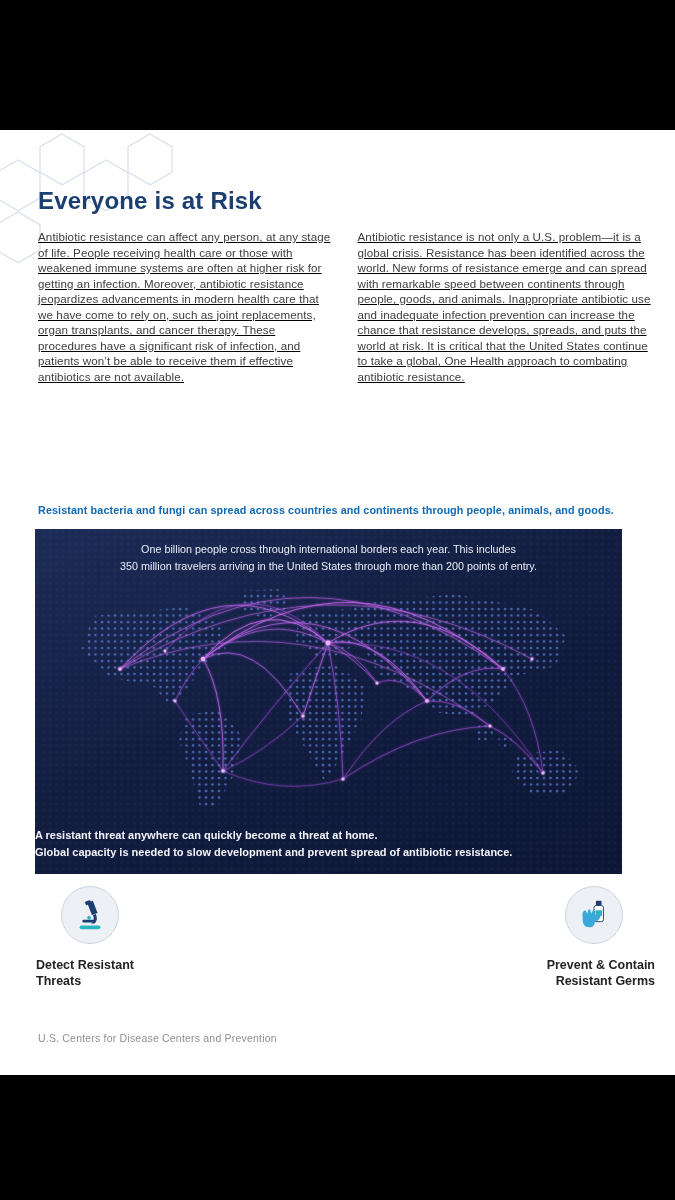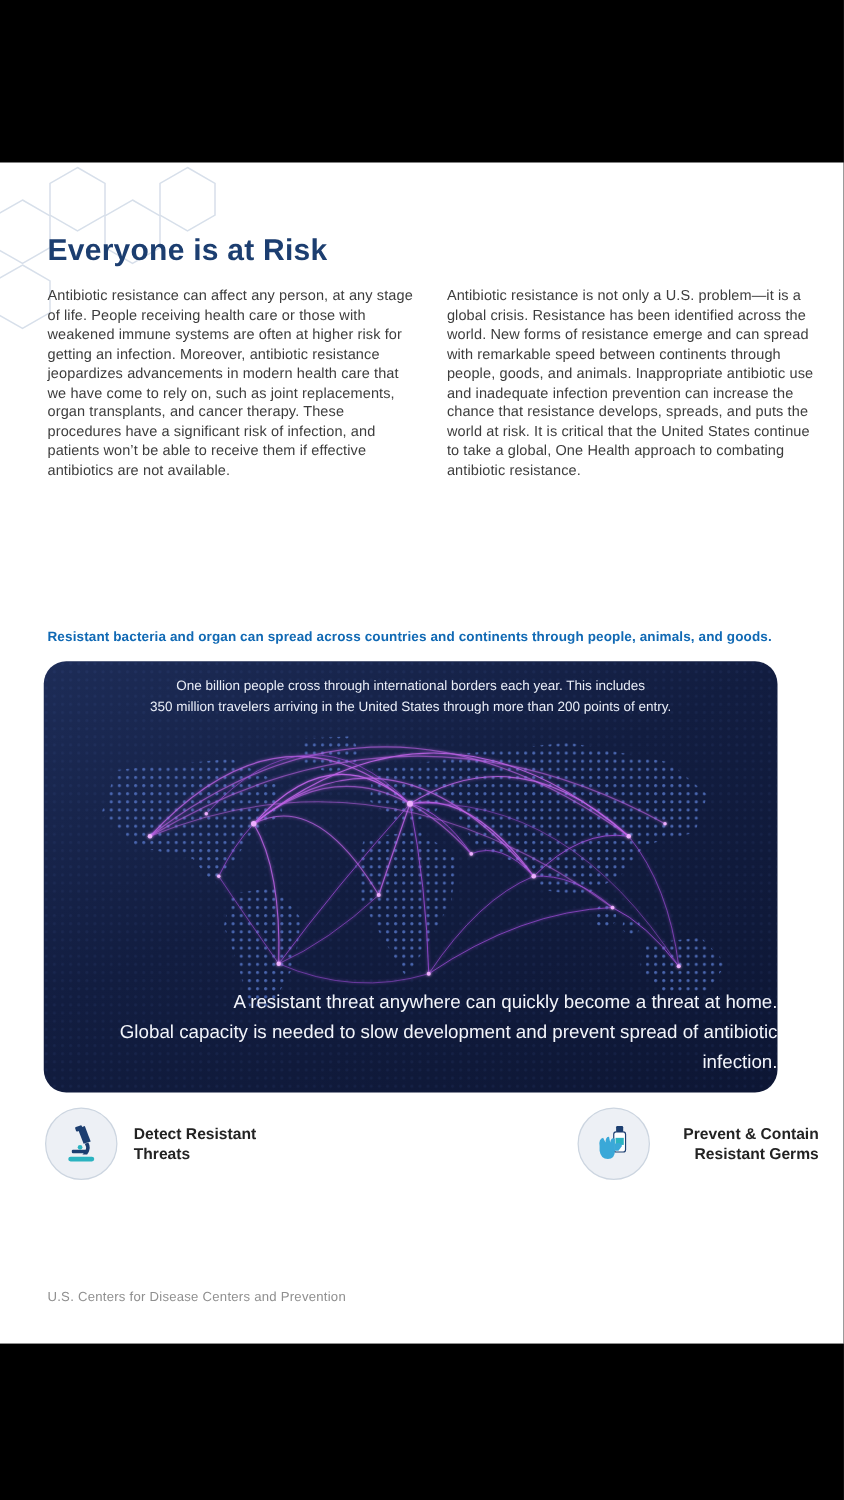--- a/index.html
+++ b/index.html
@@ -12,50 +12,49 @@
   .letterbox-top{position:absolute;top:0;left:0;width:675px;height:130px;background:#000;}
   .letterbox-bottom{position:absolute;bottom:0;left:0;width:675px;height:125px;background:#000;}
   .page{position:absolute;top:130px;left:0;width:675px;height:945px;background:#ffffff;overflow:hidden;padding-left:18px;}
 
   .hexes{position:absolute;top:2px;left:-18px;width:260px;height:150px;}
 
   .h1{
     position:absolute;top:57px;left:38px;
     font-size:24px;font-weight:bold;color:#1c3e70;letter-spacing:.2px;
   }
-  .cols{position:absolute;top:99px;left:38px;right:42px;display:flex;gap:26px;}
+  .cols{position:absolute;top:99px;left:38px;right:42px;display:flex;gap:26px;text-decoration:underline;}
   .col{flex:1;font-size:11.6px;line-height:1.34;color:#3d3d3d;letter-spacing:.1px;}
 
   .h2{
     position:absolute;top:343px;left:38px;right:38px;
     font-size:22px;font-weight:bold;color:#1c3e70;letter-spacing:.1px;
   }
   .sub{
     position:absolute;top:374px;left:38px;right:38px;
     font-size:10.8px;font-weight:bold;color:#1069b4;letter-spacing:.1px;
   }
 
   .panel{
     position:absolute;top:399px;left:35px;width:587px;height:345px;
     background:linear-gradient(155deg,#1d2c57 0%,#121d40 45%,#0d1634 100%);
     overflow:hidden;
-    border-radius:18px;
   }
   .mapsvg{position:absolute;top:0;left:0;width:587px;height:345px;}
   .panel-top{
     position:absolute;top:12px;left:0;right:0;z-index:2;
     text-align:center;color:#e9edf7;font-size:10.8px;line-height:1.55;
   }
   .panel-bottom{
     position:absolute;bottom:12px;left:0;right:0;z-index:2;
-    text-align:right;color:#f3f5fb;font-size:15px;font-weight:normal;line-height:1.6;
+    text-align:left;color:#f3f5fb;font-size:11px;font-weight:bold;line-height:1.6;
   }
 
   .actions{position:absolute;top:756px;left:36px;right:38px;display:flex;justify-content:space-between;}
-  .action{display:flex;align-items:center;gap:13px;}
+  .action{display:flex;align-items:center;gap:13px;flex-direction:column;}
   .circle{
     width:56px;height:56px;border-radius:50%;
     background:#edf0f5;border:1px solid #ccd5e0;
     display:flex;align-items:center;justify-content:center;flex:0 0 auto;
   }
   .label{font-size:12.5px;font-weight:bold;color:#232323;line-height:1.3;}
   .action:nth-child(1) .label{max-width:108px;}
   .action:nth-child(2) .label{max-width:122px;text-align:right;}
   .action:nth-child(3) .label{max-width:92px;}
 
@@ -79,21 +78,21 @@
         <polygon points="36,80 58,92.7 58,118.1 36,130.8 14,118.1 14,92.7"></polygon>
       </g>
     </svg>
 
     <div class="h1">Everyone is at Risk</div>
     <div class="cols">
       <div class="col">Antibiotic resistance can affect any person, at any stage of life. People receiving health care or those with weakened immune systems are often at higher risk for getting an infection. Moreover, antibiotic resistance jeopardizes advancements in modern health care that we have come to rely on, such as joint replacements, organ transplants, and cancer therapy. These procedures have a significant risk of infection, and patients won’t be able to receive them if effective antibiotics are not available.</div>
       <div class="col">Antibiotic resistance is not only a U.S. problem—it is a global crisis. Resistance has been identified across the world. New forms of resistance emerge and can spread with remarkable speed between continents through people, goods, and animals. Inappropriate antibiotic use and inadequate infection prevention can increase the chance that resistance develops, spreads, and puts the world at risk. It is critical that the United States continue to take a global, One Health approach to combating antibiotic resistance.</div>
     </div>
 
-    <div class="sub">Resistant bacteria and organ can spread across countries and continents through people, animals, and goods.</div>
+    <div class="sub">Resistant bacteria and fungi can spread across countries and continents through people, animals, and goods.</div>
 
     <div class="panel">
       <svg class="mapsvg" viewBox="0 0 587 345" preserveAspectRatio="none">
         <defs>
           <pattern id="dt" width="6.5" height="6.5" patternUnits="userSpaceOnUse">
             <circle cx="2" cy="2" r="1.25" fill="#4d6ab5"></circle>
           </pattern>
           <filter id="gl" x="-30%" y="-30%" width="160%" height="160%">
             <feGaussianBlur stdDeviation="1.2" result="b"></feGaussianBlur>
             <feMerge>
@@ -170,21 +169,21 @@
           </g>
         </g>
       </svg>
 
       <div class="panel-top">
         <div>One billion people cross through international borders each year. This includes</div>
         <div>350 million travelers arriving in the United States through more than 200 points of entry.</div>
       </div>
       <div class="panel-bottom">
         <div>A resistant threat anywhere can quickly become a threat at home.</div>
-        <div>Global capacity is needed to slow development and prevent spread of antibiotic infection.</div>
+        <div>Global capacity is needed to slow development and prevent spread of antibiotic resistance.</div>
       </div>
     </div>
 
     <div class="actions">
 
       <div class="action">
         <div class="circle">
           <svg width="34" height="34" viewBox="0 0 36 36">
             <rect x="7" y="29" width="22" height="4" rx="2" fill="#2bb3c0"></rect>
             <rect x="10" y="23" width="14" height="3" rx="1" fill="#1c3e70"></rect>

